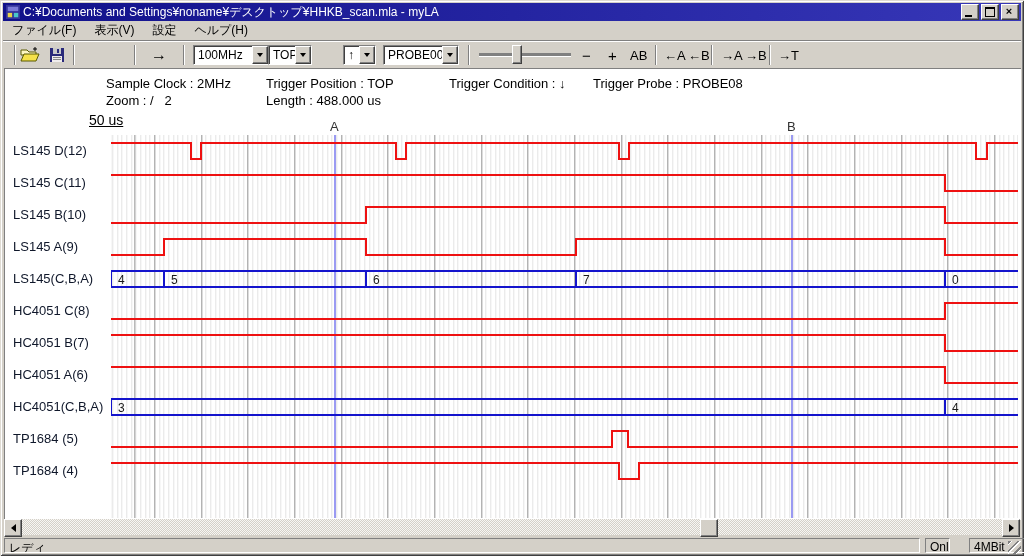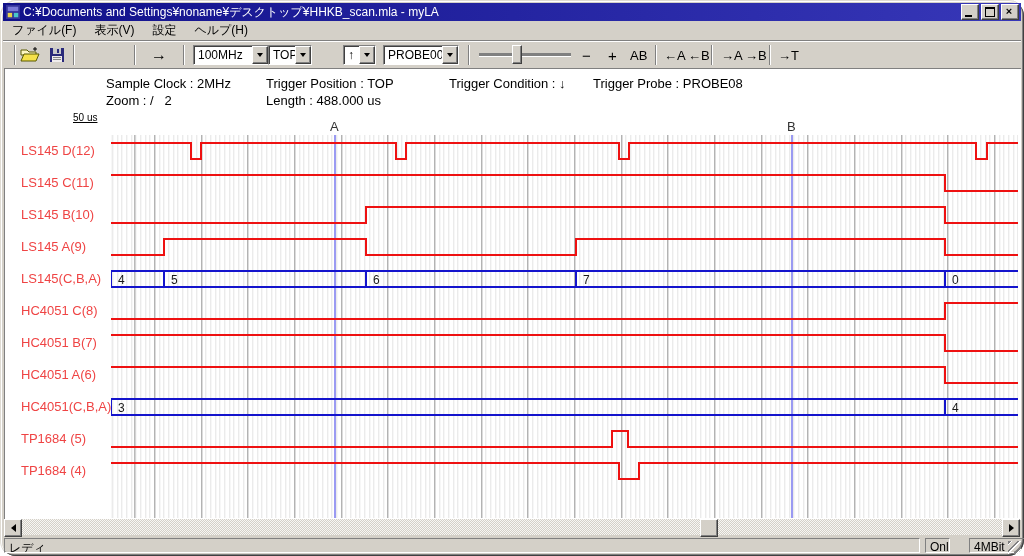--- a/index.html
+++ b/index.html
@@ -1,18 +1,18 @@
 <!DOCTYPE html>
 <html><head>
 <meta charset="utf-8">
 <style>
   html,body{margin:0;padding:0;}
   body{width:1024px;height:556px;overflow:hidden;font-family:"Liberation Sans","DejaVu Sans",sans-serif;}
   .window{position:relative;width:1024px;height:556px;background:#d4d0c8;
-    box-shadow:inset 1px 1px 0 #dfdbd3, inset -1px -1px 0 #404040, inset 2px 2px 0 #fff, inset -2px -2px 0 #808080;border-radius:16px;}
+    box-shadow:inset 1px 1px 0 #dfdbd3, inset -1px -1px 0 #404040, inset 2px 2px 0 #fff, inset -2px -2px 0 #808080;}
   
   .titlebar{position:absolute;left:3px;top:3px;right:3px;height:18px;
     background:linear-gradient(to right,#11118a,#3737b8);display:flex;align-items:center;padding:0 2px;}
   .app-icon{width:14px;height:14px;margin:0 3px 0 1px;flex:0 0 auto;}
   .title-text{color:#fff;font-size:12px;white-space:nowrap;overflow:hidden;flex:1;}
   .tb-buttons{display:flex;gap:2px;margin-left:4px;}
   .tb-btn{width:16px;height:14px;background:#d4d0c8;position:relative;
     border-top:1px solid #fff;border-left:1px solid #fff;border-right:1px solid #404040;border-bottom:1px solid #404040;
     box-shadow:inset -1px -1px 0 #808080;}
   .glyph-min{position:absolute;left:3px;bottom:2px;width:7px;height:2px;background:#000;}
@@ -42,23 +42,23 @@
   .arr-down{width:0;height:0;border-left:3px solid transparent;border-right:3px solid transparent;border-top:4px solid #000;}
   .slider{top:12px;height:3px;background:#808080;box-shadow:0 1px 0 #fff;}
   .slider-thumb{position:absolute;top:-8px;width:10px;height:19px;background:#d4d0c8;
     border:1px solid;border-color:#fff #404040 #404040 #fff;box-shadow:inset -1px -1px 0 #808080;}
   .txt-btn{height:22px;display:flex;align-items:center;justify-content:center;font-size:13px;color:#000;padding:0 3px;}
   .txt-btn.big{font-size:15px;}
   
   .client{position:absolute;left:4px;top:68px;width:1016px;height:451px;background:#fff;
     border-top:1px solid #808080;border-left:1px solid #808080;}
   .info-item{position:absolute;font-size:13px;color:#000;white-space:pre;}
-  .time-label{position:absolute;left:68px;top:43px;font-size:10px;color:#000;text-decoration:underline;}
+  .time-label{position:absolute;left:84px;top:43px;font-size:14px;color:#000;text-decoration:underline;}
   .marker-label{position:absolute;top:50px;font-size:13px;color:#333;}
-  .ch-label{position:absolute;left:16px;height:16px;font-size:13px;color:#ef4444;white-space:nowrap;}
+  .ch-label{position:absolute;left:8px;height:16px;font-size:13px;color:#0f172a;white-space:nowrap;}
   .plot{position:absolute;left:106px;top:66px;width:907px;height:383px;
     background-image:
       repeating-linear-gradient(to right,#9c9c9c 0 1px,transparent 1px 46.67px),
       repeating-linear-gradient(to right,#e3e3e3 0 1px,transparent 1px 4.667px);
     background-position:43.3px 0,1.3px 0;}
   .plot svg{position:absolute;left:0;top:0;}
   
   .hscroll{position:absolute;left:4px;top:519px;width:1016px;height:16px;background:#d4d0c8;
     background-image:conic-gradient(#f7f6f3 25%,transparent 0 50%,#f7f6f3 0 75%,transparent 0);background-size:2px 2px;}
   .sc-btn{position:absolute;top:0;width:16px;height:16px;background:#d4d0c8;

